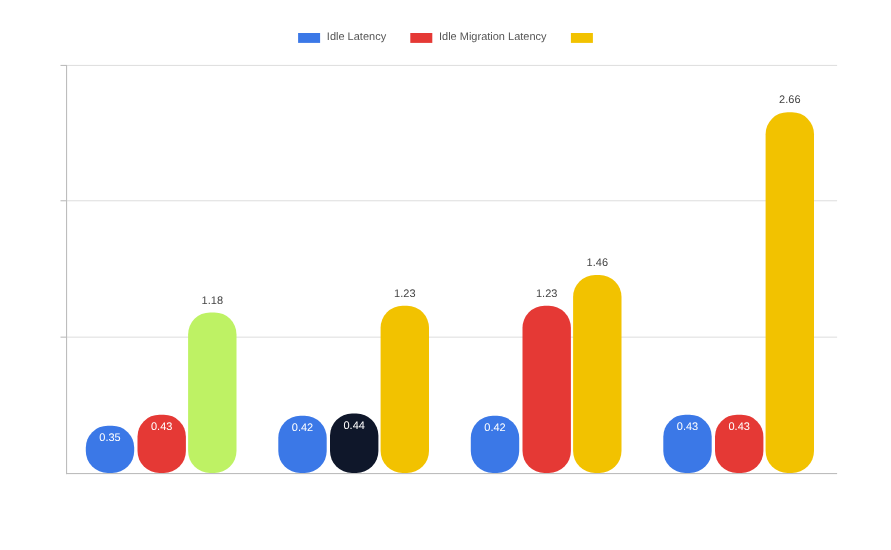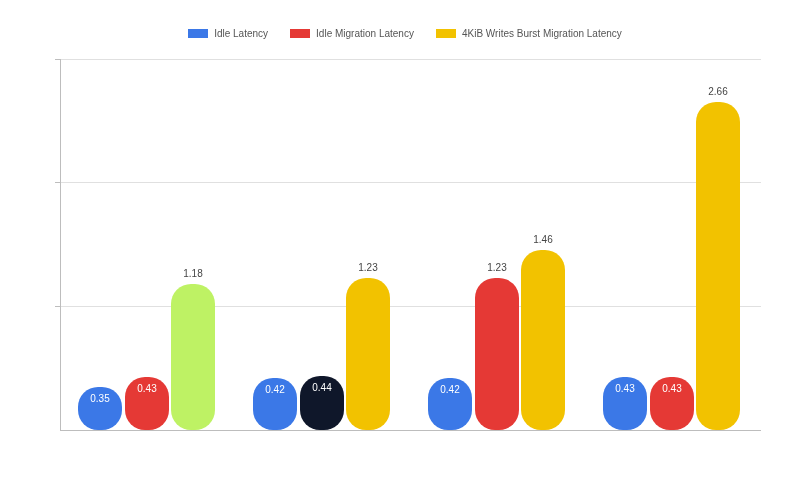--- a/index.html
+++ b/index.html
@@ -24,21 +24,21 @@
     left: 0;
     width: 100%;
     display: flex;
     justify-content: center;
     gap: 22px;
     font-size: 10px;
     color: #555;
   }
   .legend-item {
     display: flex;
-    align-items: center;
+    align-items: flex-end;
     gap: 6px;
   }
   .swatch {
     width: 20px;
     height: 9px;
     background: #ccc;
   }
   
   .plot {
     position: absolute;
@@ -102,21 +102,20 @@
       <div class="legend-item">
         <span class="swatch" style="background: rgb(59, 120, 231);"></span>
         <span>Idle Latency</span>
       </div>
       <div class="legend-item">
         <span class="swatch" style="background: rgb(229, 57, 53);"></span>
         <span>Idle Migration Latency</span>
       </div>
       <div class="legend-item">
         <span class="swatch" style="background: rgb(242, 194, 0);"></span>
-        <span>4KiB Writes Burst Migration Latency</span>
       </div>
     </div>
 
   <div class="plot">
       <div class="gridline" style="bottom: 123.333px;"></div>
       <div class="tick" style="bottom: 123.333px;"></div>
       <div class="gridline" style="bottom: 246.667px;"></div>
       <div class="tick" style="bottom: 246.667px;"></div>
       <div class="gridline" style="bottom: 370px;"></div>
       <div class="tick" style="bottom: 370px;"></div>

